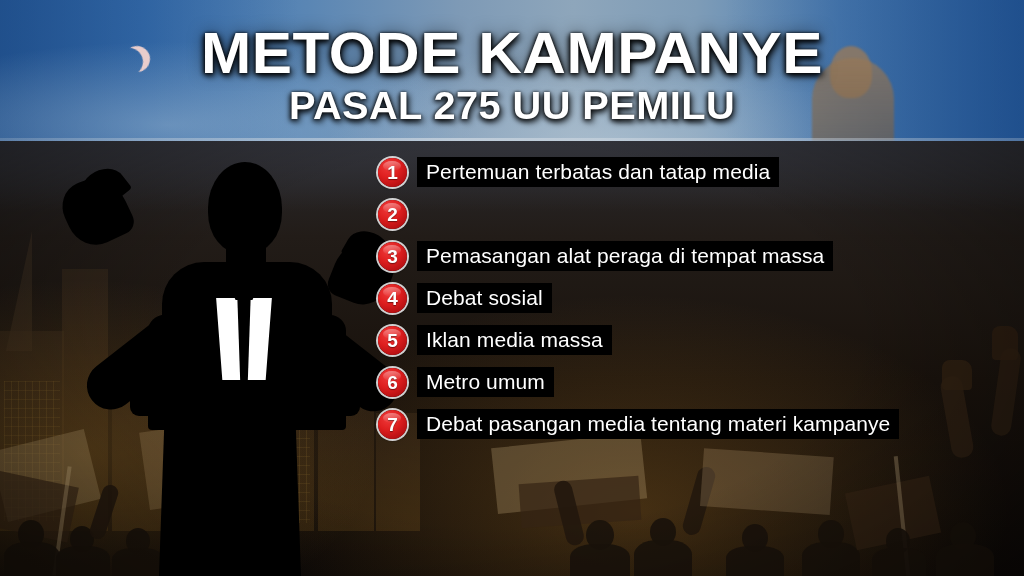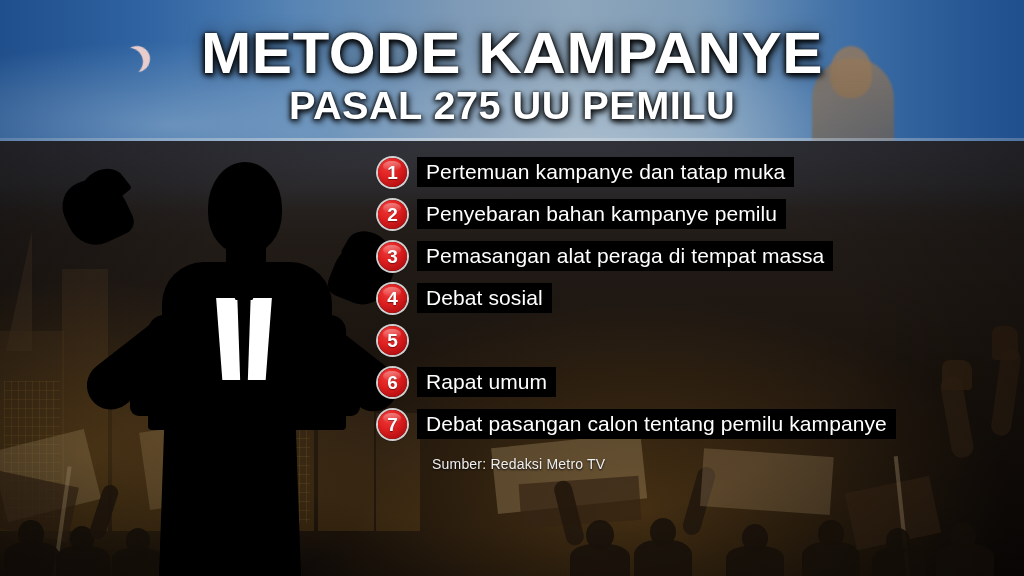--- a/index.html
+++ b/index.html
@@ -502,42 +502,41 @@
   </div>
 
   <div class="title-wrap">
     <div class="title-main">METODE KAMPANYE</div>
     <div class="title-sub">PASAL 275 UU PEMILU</div>
   </div>
 
   <div class="list">
     <div class="row">
       <div class="badge">1</div>
-      <div class="row-label">Pertemuan kampanye dan tatap muka</div>
+      <div class="row-label">Pertemuan terbatas dan tatap media</div>
     </div>
     <div class="row">
       <div class="badge">2</div>
-      <div class="row-label">Penyebaran bahan kampanye pemilu</div>
     </div>
     <div class="row">
       <div class="badge">3</div>
       <div class="row-label">Pemasangan alat peraga di tempat massa</div>
     </div>
     <div class="row">
       <div class="badge">4</div>
       <div class="row-label">Debat sosial</div>
     </div>
     <div class="row">
       <div class="badge">5</div>
+      <div class="row-label">Iklan media massa</div>
     </div>
     <div class="row">
       <div class="badge">6</div>
-      <div class="row-label">Rapat umum</div>
+      <div class="row-label">Metro umum</div>
     </div>
     <div class="row">
       <div class="badge">7</div>
-      <div class="row-label">Debat pasangan calon tentang pemilu kampanye</div>
+      <div class="row-label">Debat pasangan media tentang materi kampanye</div>
     </div>
   </div>
 
-  <div class="source">Sumber: Redaksi Metro TV</div>
 
 </div>
 
 </body></html>

